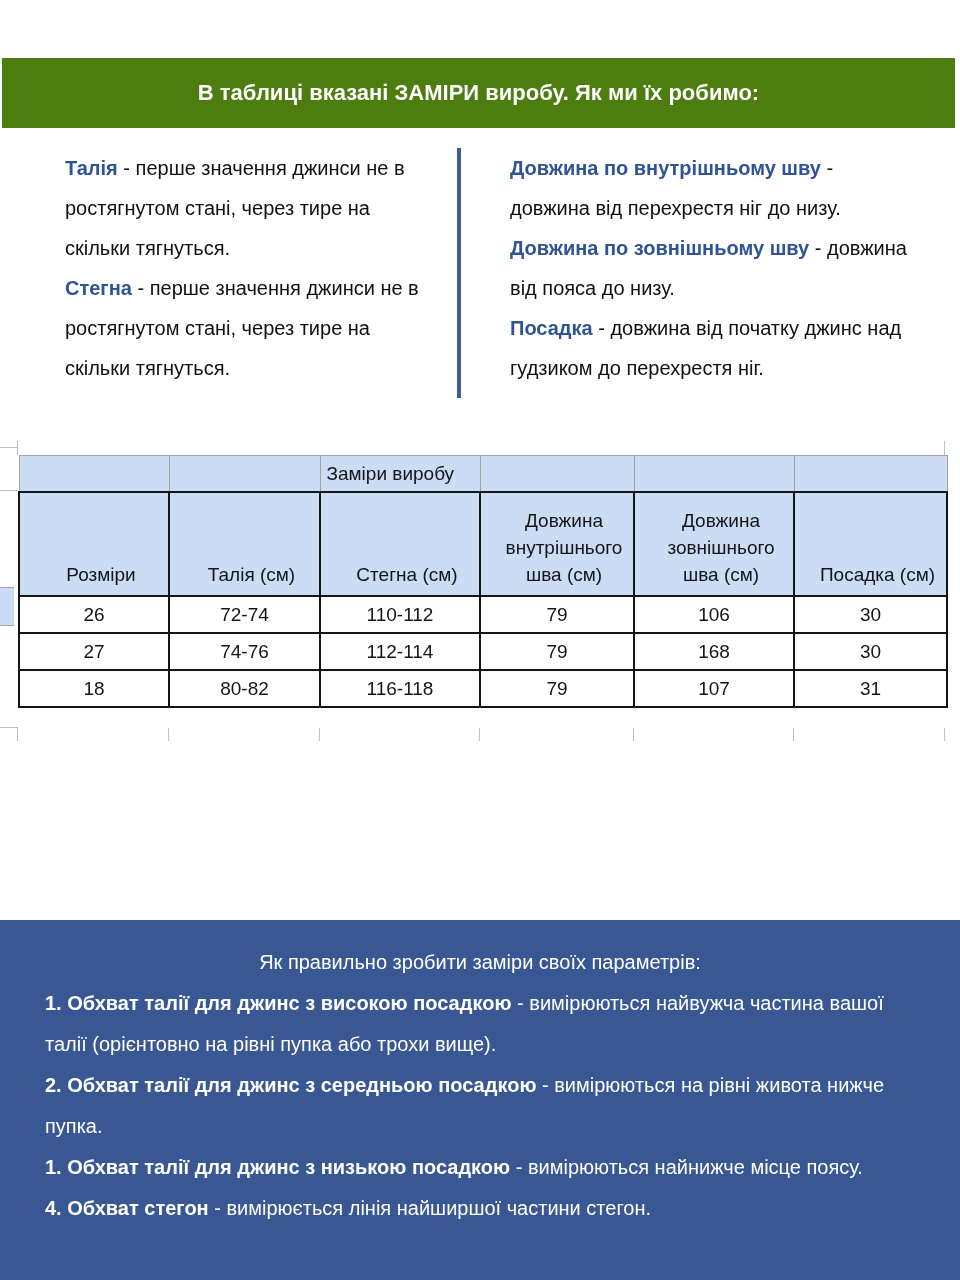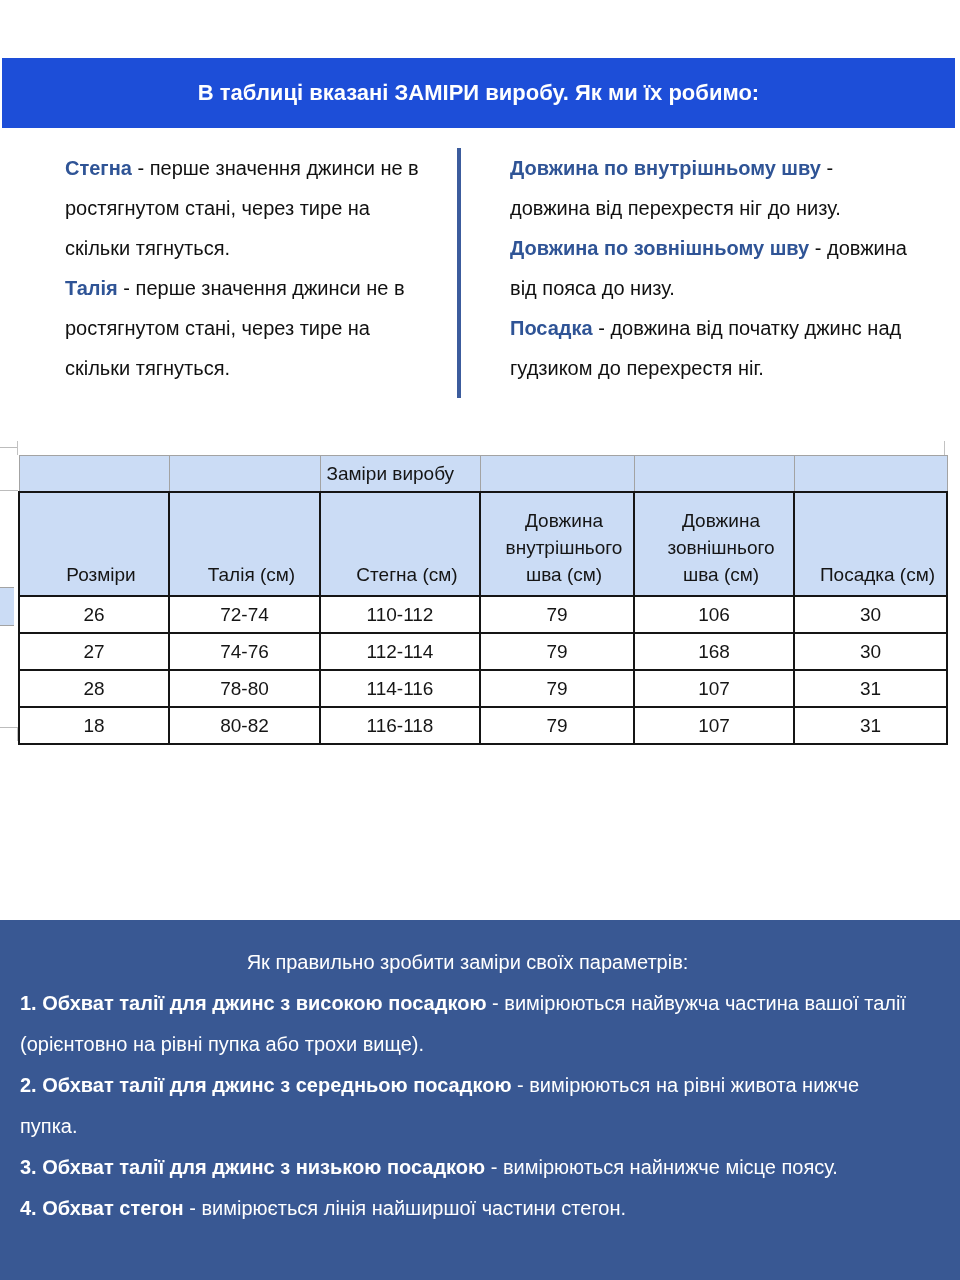--- a/index.html
+++ b/index.html
@@ -4,21 +4,21 @@
 <style>
   html,body{margin:0;padding:0;}
   body{
     width:960px;height:1280px;position:relative;overflow:hidden;
     background:#ffffff;font-family:"Liberation Sans","DejaVu Sans",sans-serif;
     color:#151515;
   }
   
   .top-band{
     position:absolute;left:2px;top:58px;width:953px;height:70px;
-    background:#1d4ed8;color:#ffffff;font-weight:bold;font-size:22px;
+    background:#4d7c0f;color:#ffffff;font-weight:bold;font-size:22px;
     text-align:center;line-height:70px;
   }
   
   .definitions{position:absolute;left:0;top:140px;width:960px;height:270px;}
   .def-col{position:absolute;top:8px;font-size:20px;line-height:40px;color:#111111;}
   .def-col p{margin:0;}
   .def-col.left{left:65px;width:372px;}
   .def-col.right{left:510px;width:404px;}
   .term{color:#2f5496;font-weight:bold;}
   .v-divider{position:absolute;left:457px;top:8px;width:4px;height:250px;background:#3c5c9d;}
@@ -42,39 +42,39 @@
   
   .artifact{position:absolute;}
   .row-highlight{left:0;top:587px;width:14px;height:37px;background:#cbdcf5;
     border-top:1px solid #a3a3a3;border-bottom:1px solid #a3a3a3;}
   .h-tick{height:1px;background:#bcbcbc;}
   .v-tick{width:1px;background:#c2c2c2;}
   
   .instructions{
     position:absolute;left:0;top:920px;width:960px;height:360px;
     background:#395893;color:#ffffff;font-size:20px;line-height:41px;
-    padding:22px 45px 0 20px;box-sizing:border-box;
+    padding:22px 45px 0 45px;box-sizing:border-box;
   }
   .instructions p{margin:0;}
   .instructions .title{text-align:center;}
   .instructions .lead{font-weight:bold;}
 </style>
 </head>
 <body>
 
 <div class="page">
 
   <header class="top-band">
     <span>В таблиці вказані ЗАМІРИ виробу. Як ми їх робимо:</span>
   </header>
 
   <section class="definitions">
     <div class="def-col left">
+      <p><span class="term">Талія</span> <span>- перше значення джинси не в ростягнутом стані, через тире на скільки тягнуться.</span></p>
       <p><span class="term">Стегна</span> <span>- перше значення джинси не в ростягнутом стані, через тире на скільки тягнуться.</span></p>
-      <p><span class="term">Талія</span> <span>- перше значення джинси не в ростягнутом стані, через тире на скільки тягнуться.</span></p>
     </div>
     <div class="v-divider"></div>
     <div class="def-col right">
       <p><span class="term">Довжина по внутрішньому шву</span> <span>- довжина від перехрестя ніг до низу.</span></p>
       <p><span class="term">Довжина по зовнішньому шву</span> <span>- довжина від пояса до низу.</span></p>
       <p><span class="term">Посадка</span> <span>- довжина від початку джинс над гудзиком до перехрестя ніг.</span></p>
     </div>
   </section>
 
   <div class="artifact row-highlight"></div>
@@ -127,39 +127,31 @@
     </tr>
     <tr class="data-row">
       <td>27</td>
       <td>74-76</td>
       <td>112-114</td>
       <td>79</td>
       <td>168</td>
       <td>30</td>
     </tr>
     <tr class="data-row">
-      <td>28</td>
-      <td>78-80</td>
-      <td>114-116</td>
-      <td>79</td>
-      <td>107</td>
-      <td>31</td>
-    </tr>
-    <tr class="data-row">
       <td>18</td>
       <td>80-82</td>
       <td>116-118</td>
       <td>79</td>
       <td>107</td>
       <td>31</td>
     </tr>
   </tbody>
     </table>
 
   <section class="instructions">
     <p class="title">Як правильно зробити заміри своїх параметрів:</p>
     <p class="item"><span class="lead">1. Обхват талії для джинс з високою посадкою</span> <span>- вимірюються найвужча частина вашої талії (орієнтовно на рівні пупка або трохи вище).</span></p>
     <p class="item"><span class="lead">2. Обхват талії для джинс з середньою посадкою</span> <span>- вимірюються на рівні живота нижче пупка.</span></p>
-    <p class="item"><span class="lead">3. Обхват талії для джинс з низькою посадкою</span> <span>- вимірюються найнижче місце поясу.</span></p>
+    <p class="item"><span class="lead">1. Обхват талії для джинс з низькою посадкою</span> <span>- вимірюються найнижче місце поясу.</span></p>
     <p class="item"><span class="lead">4. Обхват стегон</span> <span>- вимірюється лінія найширшої частини стегон.</span></p>
   </section>
 
 </div>
 
 </body></html>

